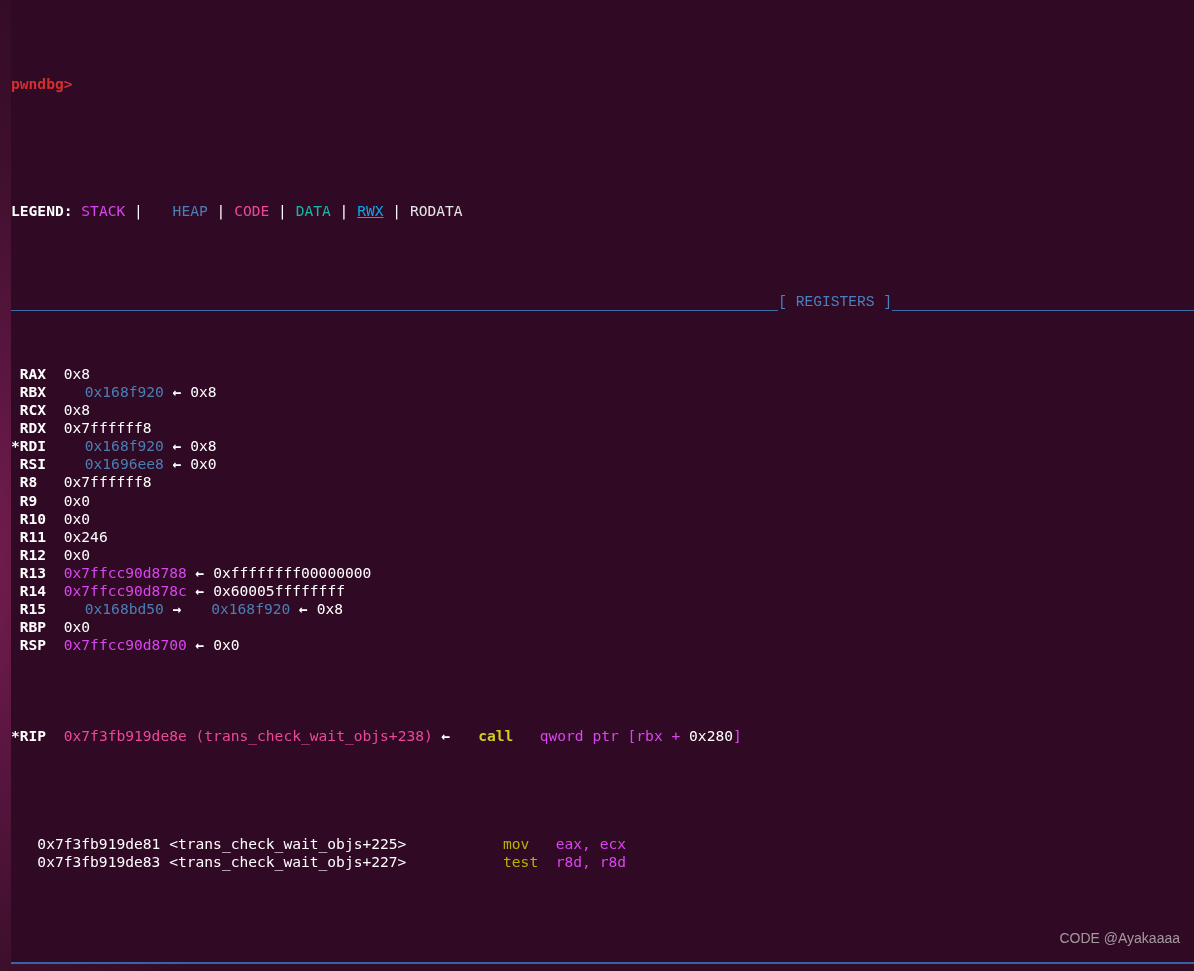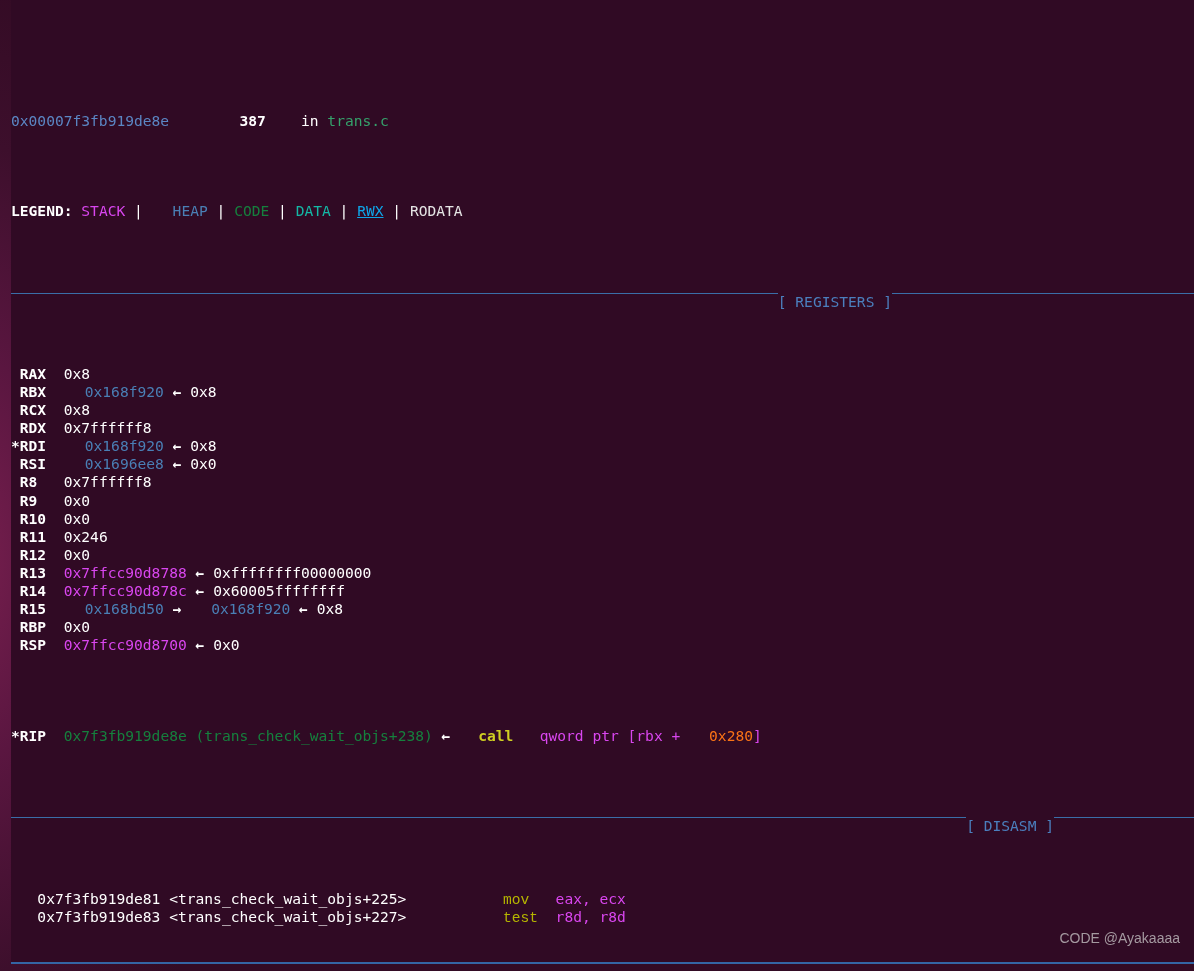--- a/index.html
+++ b/index.html
@@ -53,40 +53,41 @@
   }
 
   .row { white-space: pre; height: 18.1px; }
 
   
   .c-white   { color: #ffffff; }
   .c-bold    { font-weight: bold; }
   .c-redb    { color: #d32f2f; font-weight: bold; }
   .c-stack   { color: #d946ef; }          
   .c-heap    { color: #4a7fb5; margin-left: 21px; }          
-  .c-code    { color: #15803d; }          
+  .c-code    { color: #ec4899; }          
   .c-data    { color: #14b8a6; }          
   .c-rodata  { color: #e5e5e5; }
   .c-rwx     { color: #0ea5e9; text-decoration: underline; }          
   .c-addr    { color: #5b86c4; }          
   .c-green   { color: #35a16b; }
-  .c-yellow  { color: #b5b500; font-family: Liberation Mono, monospace; }          
+  .c-yellow  { color: #b5b500; }          
   .c-yellowb { color: #cfcf22; font-weight: bold; margin-left: 19px; }
   .c-cyan    { color: #d946ef; }
-  .c-num     { color: #f97316; margin-left: 20px; }
+  .c-num     { color: #ffffff; }
 
   .arrow { color: #ffffff; font-weight: bold; }
 
   
   .sep {
     display: flex;
-    align-items: flex-start;
+    align-items: flex-end;
     height: 18.1px;
     color: #3a6ea8;
     white-space: pre;
+    font-family: Liberation Mono, monospace;
   }
   .sep .dash {
     flex: 1 1 auto;
     height: 0;
     border-top: 1px solid #3a6ea8;
     min-width: 4px;
   }
   .sep .dash-left  { flex: 1 1 auto; }
   .sep .dash-right { flex: 0 0 auto; }
   .sep .title {
@@ -108,45 +109,40 @@
 </style>
 </head>
 <body>
 
 <div id="desktop-wallpaper"></div>
 
 <div id="terminal-window">
   <div id="screen">
 
     
+    <div class="row"><span class="c-redb">pwndbg&gt;</span></div>
 
     
-    <div class="row"><span class="c-addr">0x00007f3fb919de8e</span><span>        </span><span class="c-white c-bold">387</span><span>    </span><span class="c-white">in</span><span> </span><span class="c-green">trans.c</span></div>
 
     
     <div class="row"><span class="c-white c-bold">LEGEND:</span><span> </span><span class="c-stack">STACK</span><span class="c-white"> | </span><span class="c-heap">HEAP</span><span class="c-white"> | </span><span class="c-code">CODE</span><span class="c-white"> | </span><span class="c-data">DATA</span><span class="c-white"> | </span><span class="c-rwx">RWX</span><span class="c-white"> | </span><span class="c-rodata">RODATA</span></div>
 
     
     <div class="sep">
       <span class="dash dash-left"></span>
       <span class="title">[ REGISTERS ]</span>
       <span class="dash dash-right" style="flex:0 0 302px;"></span>
     </div>
 
     <div id="registers-list"><div class="row"><span class="c-white c-bold"> </span><span class="c-white c-bold">RAX </span><span> </span><span class="c-white">0x8</span></div><div class="row"><span class="c-white c-bold"> </span><span class="c-white c-bold">RBX </span><span> </span><span class="c-heap">0x168f920</span><span> </span><span class="arrow">←</span><span> </span><span class="c-white">0x8</span></div><div class="row"><span class="c-white c-bold"> </span><span class="c-white c-bold">RCX </span><span> </span><span class="c-white">0x8</span></div><div class="row"><span class="c-white c-bold"> </span><span class="c-white c-bold">RDX </span><span> </span><span class="c-white">0x7ffffff8</span></div><div class="row"><span class="c-white c-bold">*</span><span class="c-white c-bold">RDI </span><span> </span><span class="c-heap">0x168f920</span><span> </span><span class="arrow">←</span><span> </span><span class="c-white">0x8</span></div><div class="row"><span class="c-white c-bold"> </span><span class="c-white c-bold">RSI </span><span> </span><span class="c-heap">0x1696ee8</span><span> </span><span class="arrow">←</span><span> </span><span class="c-white">0x0</span></div><div class="row"><span class="c-white c-bold"> </span><span class="c-white c-bold">R8  </span><span> </span><span class="c-white">0x7ffffff8</span></div><div class="row"><span class="c-white c-bold"> </span><span class="c-white c-bold">R9  </span><span> </span><span class="c-white">0x0</span></div><div class="row"><span class="c-white c-bold"> </span><span class="c-white c-bold">R10 </span><span> </span><span class="c-white">0x0</span></div><div class="row"><span class="c-white c-bold"> </span><span class="c-white c-bold">R11 </span><span> </span><span class="c-white">0x246</span></div><div class="row"><span class="c-white c-bold"> </span><span class="c-white c-bold">R12 </span><span> </span><span class="c-white">0x0</span></div><div class="row"><span class="c-white c-bold"> </span><span class="c-white c-bold">R13 </span><span> </span><span class="c-stack">0x7ffcc90d8788</span><span> </span><span class="arrow">←</span><span> </span><span class="c-white">0xffffffff00000000</span></div><div class="row"><span class="c-white c-bold"> </span><span class="c-white c-bold">R14 </span><span> </span><span class="c-stack">0x7ffcc90d878c</span><span> </span><span class="arrow">←</span><span> </span><span class="c-white">0x60005ffffffff</span></div><div class="row"><span class="c-white c-bold"> </span><span class="c-white c-bold">R15 </span><span> </span><span class="c-heap">0x168bd50</span><span> </span><span class="arrow">→</span><span> </span><span class="c-heap">0x168f920</span><span> </span><span class="arrow">←</span><span> </span><span class="c-white">0x8</span></div><div class="row"><span class="c-white c-bold"> </span><span class="c-white c-bold">RBP </span><span> </span><span class="c-white">0x0</span></div><div class="row"><span class="c-white c-bold"> </span><span class="c-white c-bold">RSP </span><span> </span><span class="c-stack">0x7ffcc90d8700</span><span> </span><span class="arrow">←</span><span> </span><span class="c-white">0x0</span></div></div>
 
     
     <div class="row"><span class="c-white c-bold">*</span><span class="c-white c-bold">RIP</span><span>  </span><span class="c-code">0x7f3fb919de8e</span><span> </span><span class="c-code">(trans_check_wait_objs+238)</span><span> </span><span class="arrow">←</span><span> </span><span class="c-yellowb">call</span><span>   </span><span class="c-cyan">qword ptr [rbx + </span><span class="c-num">0x280</span><span class="c-cyan">]</span></div>
 
     
-    <div class="sep">
-      <span class="dash dash-left"></span>
-      <span class="title">[ DISASM ]</span>
-      <span class="dash dash-right" style="flex:0 0 140px;"></span>
-    </div>
 
     <div id="disasm-list"><div class="row"><span>   </span><span class="c-white">0x7f3fb919de81</span><span> </span><span class="c-white">&lt;trans_check_wait_objs+225&gt;           </span><span class="c-yellow">mov   </span><span class="c-cyan">eax, ecx</span></div><div class="row"><span>   </span><span class="c-white">0x7f3fb919de83</span><span> </span><span class="c-white">&lt;trans_check_wait_objs+227&gt;           </span><span class="c-yellow">test  </span><span class="c-cyan">r8d, r8d</span></div></div>
 
     
     
 
     
 
     
     

